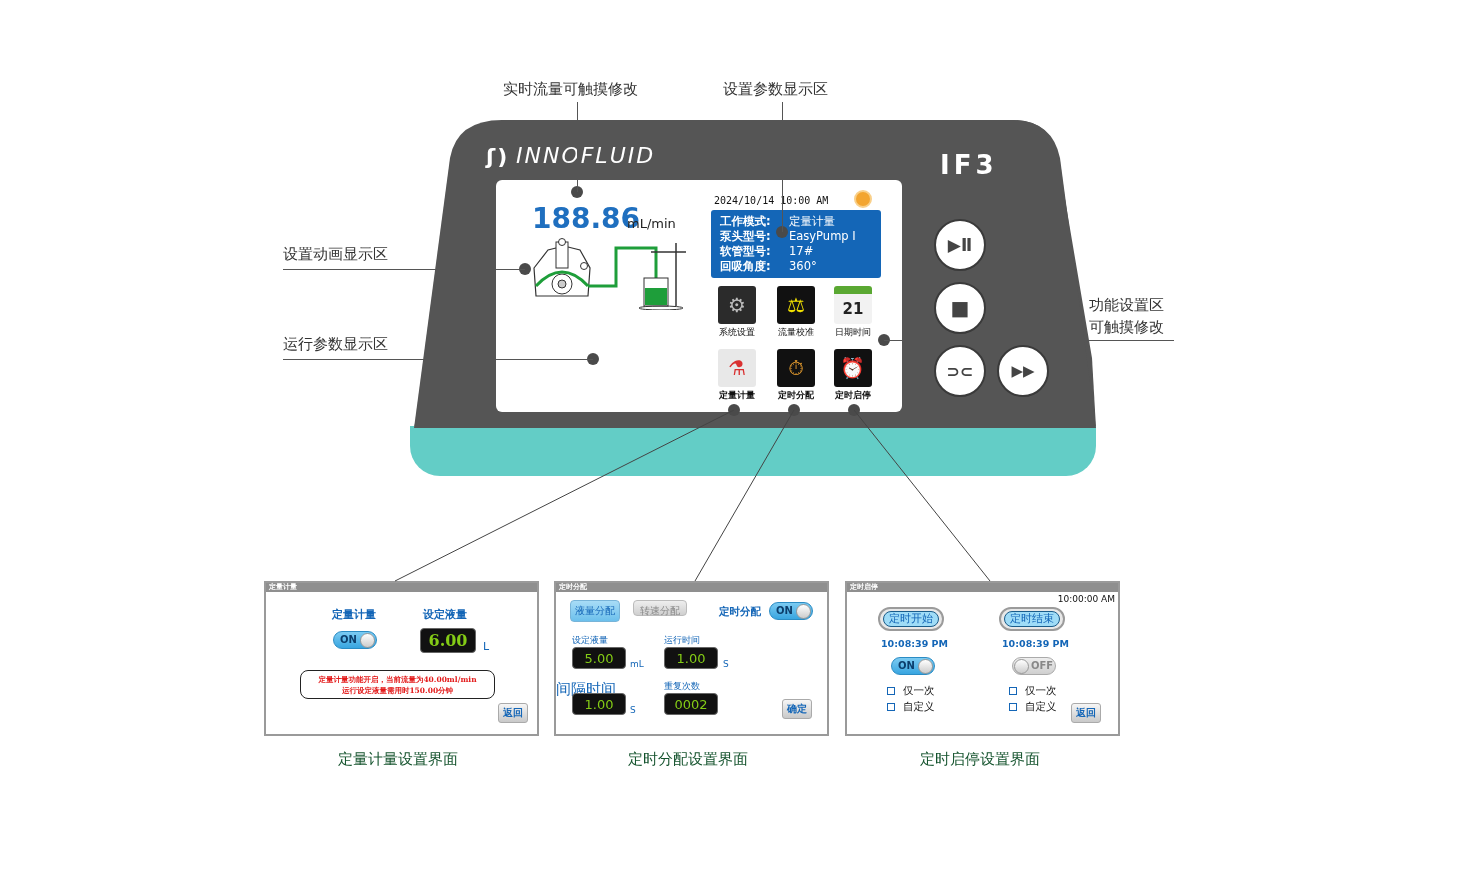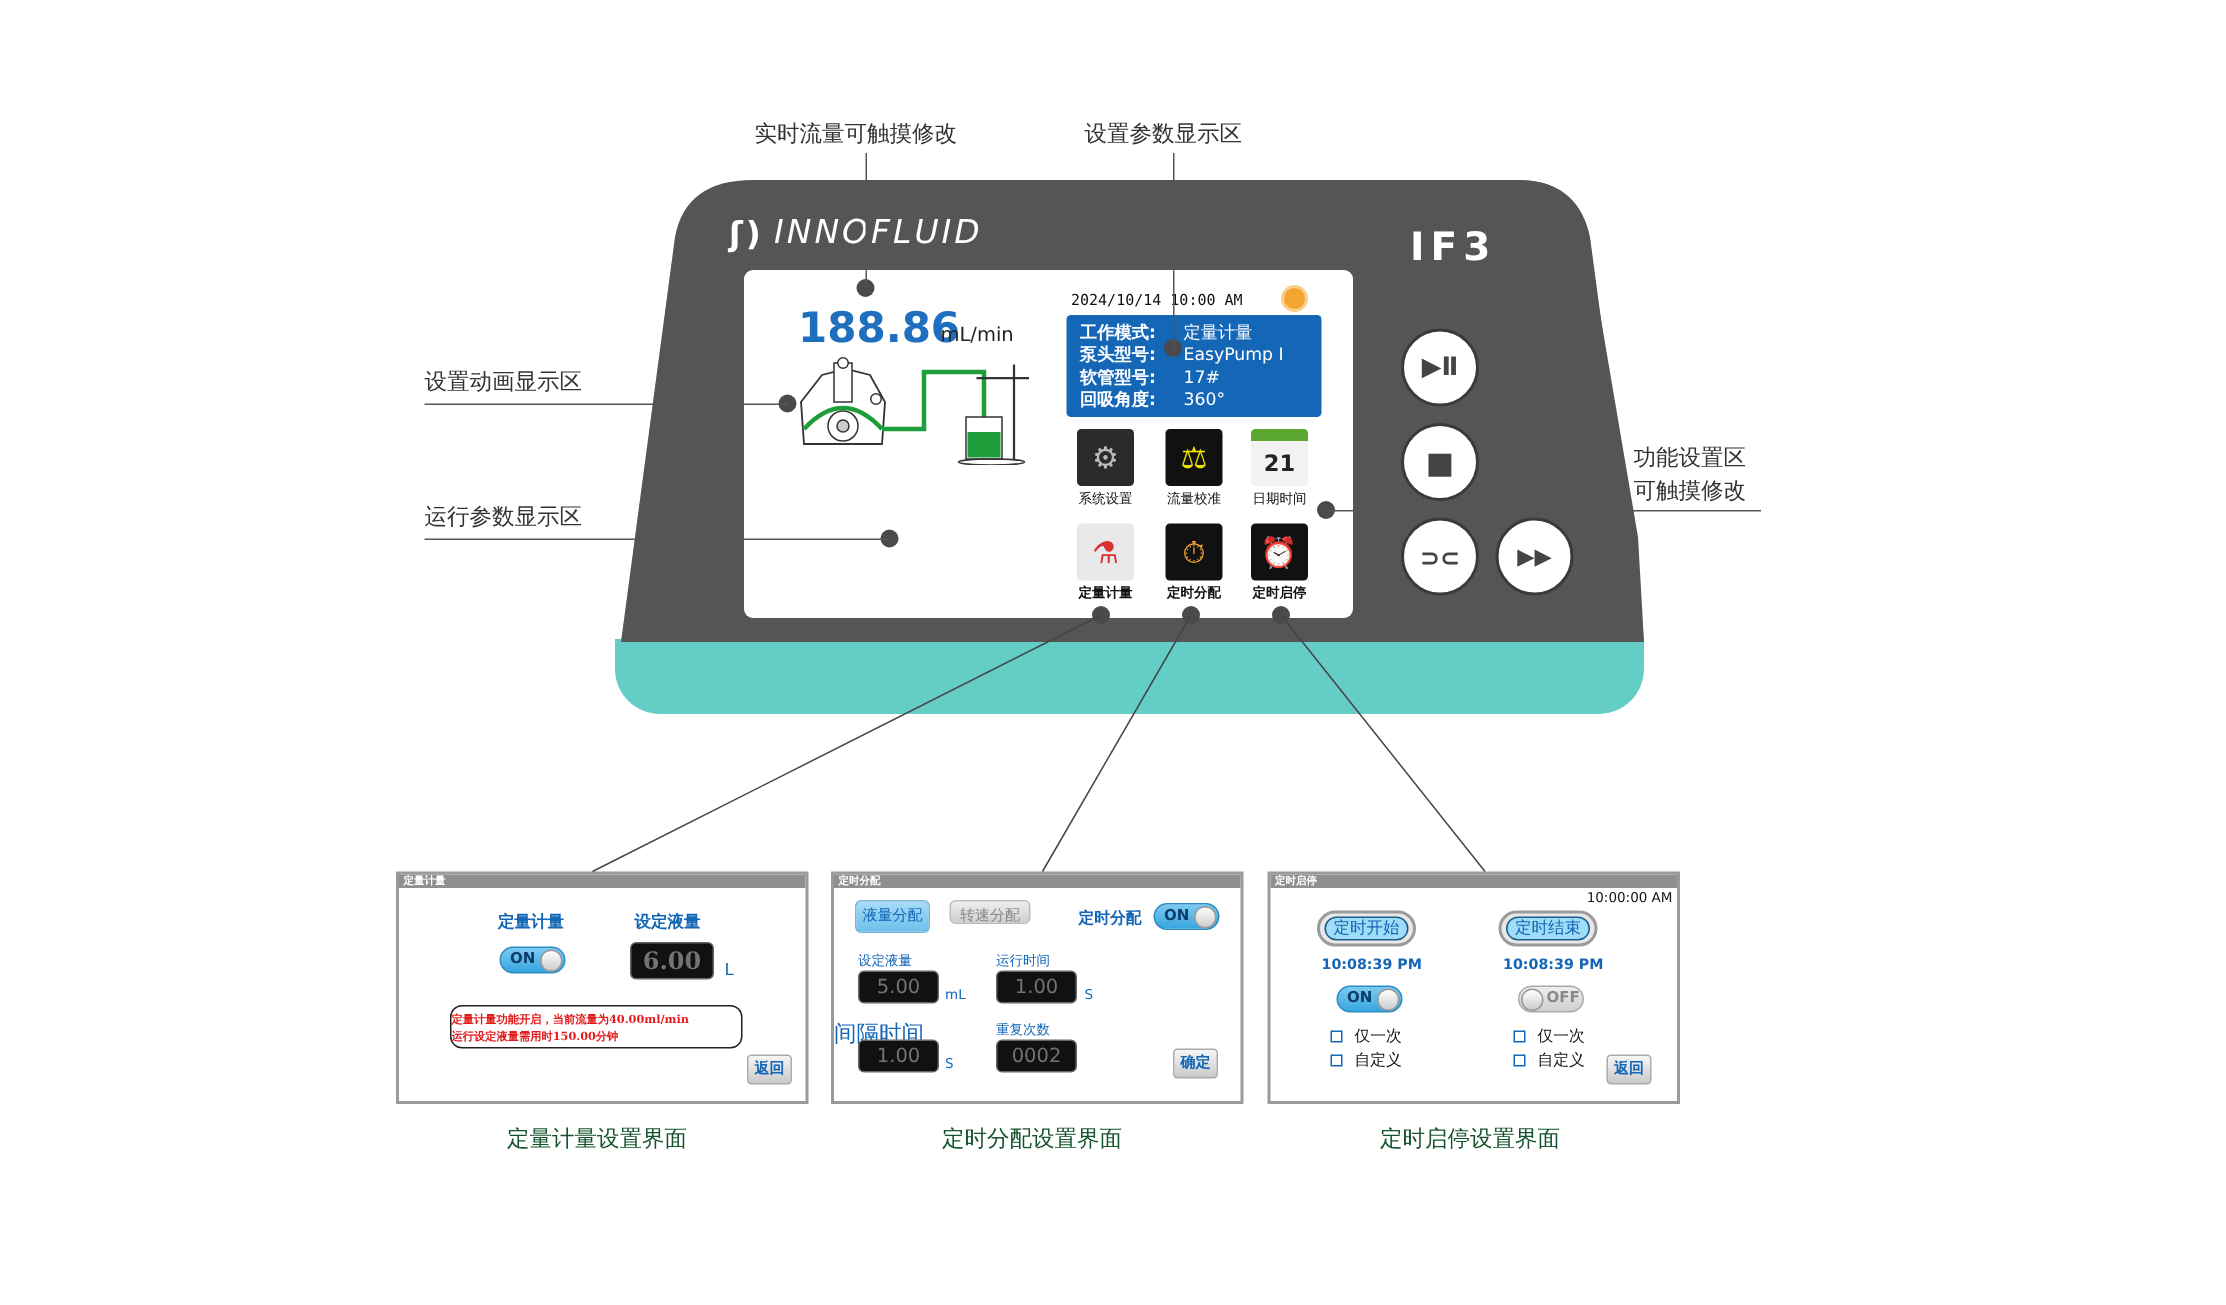--- a/index.html
+++ b/index.html
@@ -40,21 +40,21 @@
   .func .ic { width: 38px; height: 38px; margin: 0 auto 2px auto; border-radius: 3px; background: #111; display: flex; align-items: center; justify-content: center; font-size: 20px; }
 
   
   .panel { position: absolute; top: 581px; width: 275px; height: 155px; border: 2px solid #9a9a9a; background: #fff; }
   .panel .ptitle { height: 9px; background: #8f8f8f; color: #fff; font-size: 7px; line-height: 9px; padding-left: 3px; font-weight: bold; }
   .blue { color: #1466b7; }
   .toggle { position: absolute; width: 44px; height: 18px; border-radius: 9px; background: linear-gradient(#7ccbf2, #38a5e0); border: 1px solid #2b8cc4; font-size: 10px; font-weight: bold; color: #0b3d6b; padding-left: 6px; line-height: 16px; }
   .toggle .knob { position: absolute; right: 1px; top: 1px; width: 15px; height: 15px; border-radius: 50%; background: linear-gradient(#fff, #ccc); border: 1px solid #999; }
   .toggle.off { background: linear-gradient(#eee, #cfcfcf); border-color: #aaa; color: #888; padding-left: 18px; }
   .toggle.off .knob { left: 1px; right: auto; }
-  .numbox { position: absolute; background: #111; color: #737373; border-radius: 4px; text-align: center; font-size: 13px; line-height: 22px; height: 22px; border: 1px solid #666; }
+  .numbox { position: absolute; background: #111; color: #84cc16; border-radius: 4px; text-align: center; font-size: 13px; line-height: 22px; height: 22px; border: 1px solid #666; }
   .smallbtn { position: absolute; width: 30px; height: 20px; background: linear-gradient(#f6f6f6, #c9c9c9); border: 1px solid #aaa; border-radius: 3px; font-size: 10px; color: #1466b7; text-align: center; line-height: 18px; font-weight: bold; }
   .chk { position: absolute; font-size: 10.5px; color: #111; display: flex; align-items: center; gap: 8px; }
   .chk .box { width: 8px; height: 8px; border: 1.5px solid #1466b7; display: inline-block; }
   .pillbtn { position: absolute; width: 66px; height: 24px; border-radius: 12px; background: #e8e8e8; border: 2px solid #9b9b9b; }
   .pillbtn span { position: absolute; left: 3px; top: 2px; width: 56px; height: 16px; border-radius: 8px; background: #9fdcf7; border: 1.5px solid #1a5c8a; color: #1466b7; font-size: 11px; text-align: center; line-height: 13px; }
 
   .caption { position: absolute; top: 750px; font-size: 15px; color: #14532d; }
 </style>
 </head>
 <body>
@@ -190,21 +190,21 @@
   <line x1="854" y1="410" x2="990" y2="581" stroke="#444" stroke-width="1"></line>
 </svg>
 
 <div class="panel" style="left:264px;">
   <div class="ptitle">定量计量</div>
   <div class="abs blue" style="left:66px;top:24px;font-size:11px;font-weight:bold;">定量计量</div>
   <div class="abs blue" style="left:157px;top:24px;font-size:11px;font-weight:bold;">设定液量</div>
   <div class="toggle" style="left:67px;top:48px;"><span>ON</span><span class="knob"></span></div>
   <div class="numbox" style="left:154px;top:45px;width:56px;height:25px;font-family:'DejaVu Serif',serif;font-weight:bold;font-size:16px;line-height:23px;">6.00</div>
   <div class="abs blue" style="left:217px;top:57px;font-size:11px;">L</div>
-  <div class="abs" style="left:34px;top:87px;width:195px;height:29px;border:1.5px solid #222;border-radius:8px;text-align:left;font-family:'DejaVu Serif',serif;font-size:7.5px;color:#e31b1b;font-weight:bold;line-height:11px;padding-top:3px;">
+  <div class="abs" style="left:34px;top:87px;width:195px;height:29px;border:1.5px solid #222;border-radius:8px;text-align:center;font-family:'DejaVu Serif',serif;font-size:7.5px;color:#e31b1b;font-weight:bold;line-height:11px;padding-top:3px;">
     <div>定量计量功能开启，当前流量为40.00ml/min</div>
     <div>运行设定液量需用时150.00分钟</div>
   </div>
   <div class="smallbtn" style="left:232px;top:120px;">返回</div>
 </div>
 <div class="caption" style="left:338px;">定量计量设置界面</div>
 
 <div class="panel" style="left:554px;">
   <div class="ptitle">定时分配</div>
   <div class="abs" style="left:14px;top:17px;width:50px;height:22px;border-radius:4px;background:linear-gradient(#a8dcf6,#6cc0ec);border:1px solid #78b4d8;color:#1466b7;font-size:10px;text-align:center;line-height:20px;">液量分配</div>

